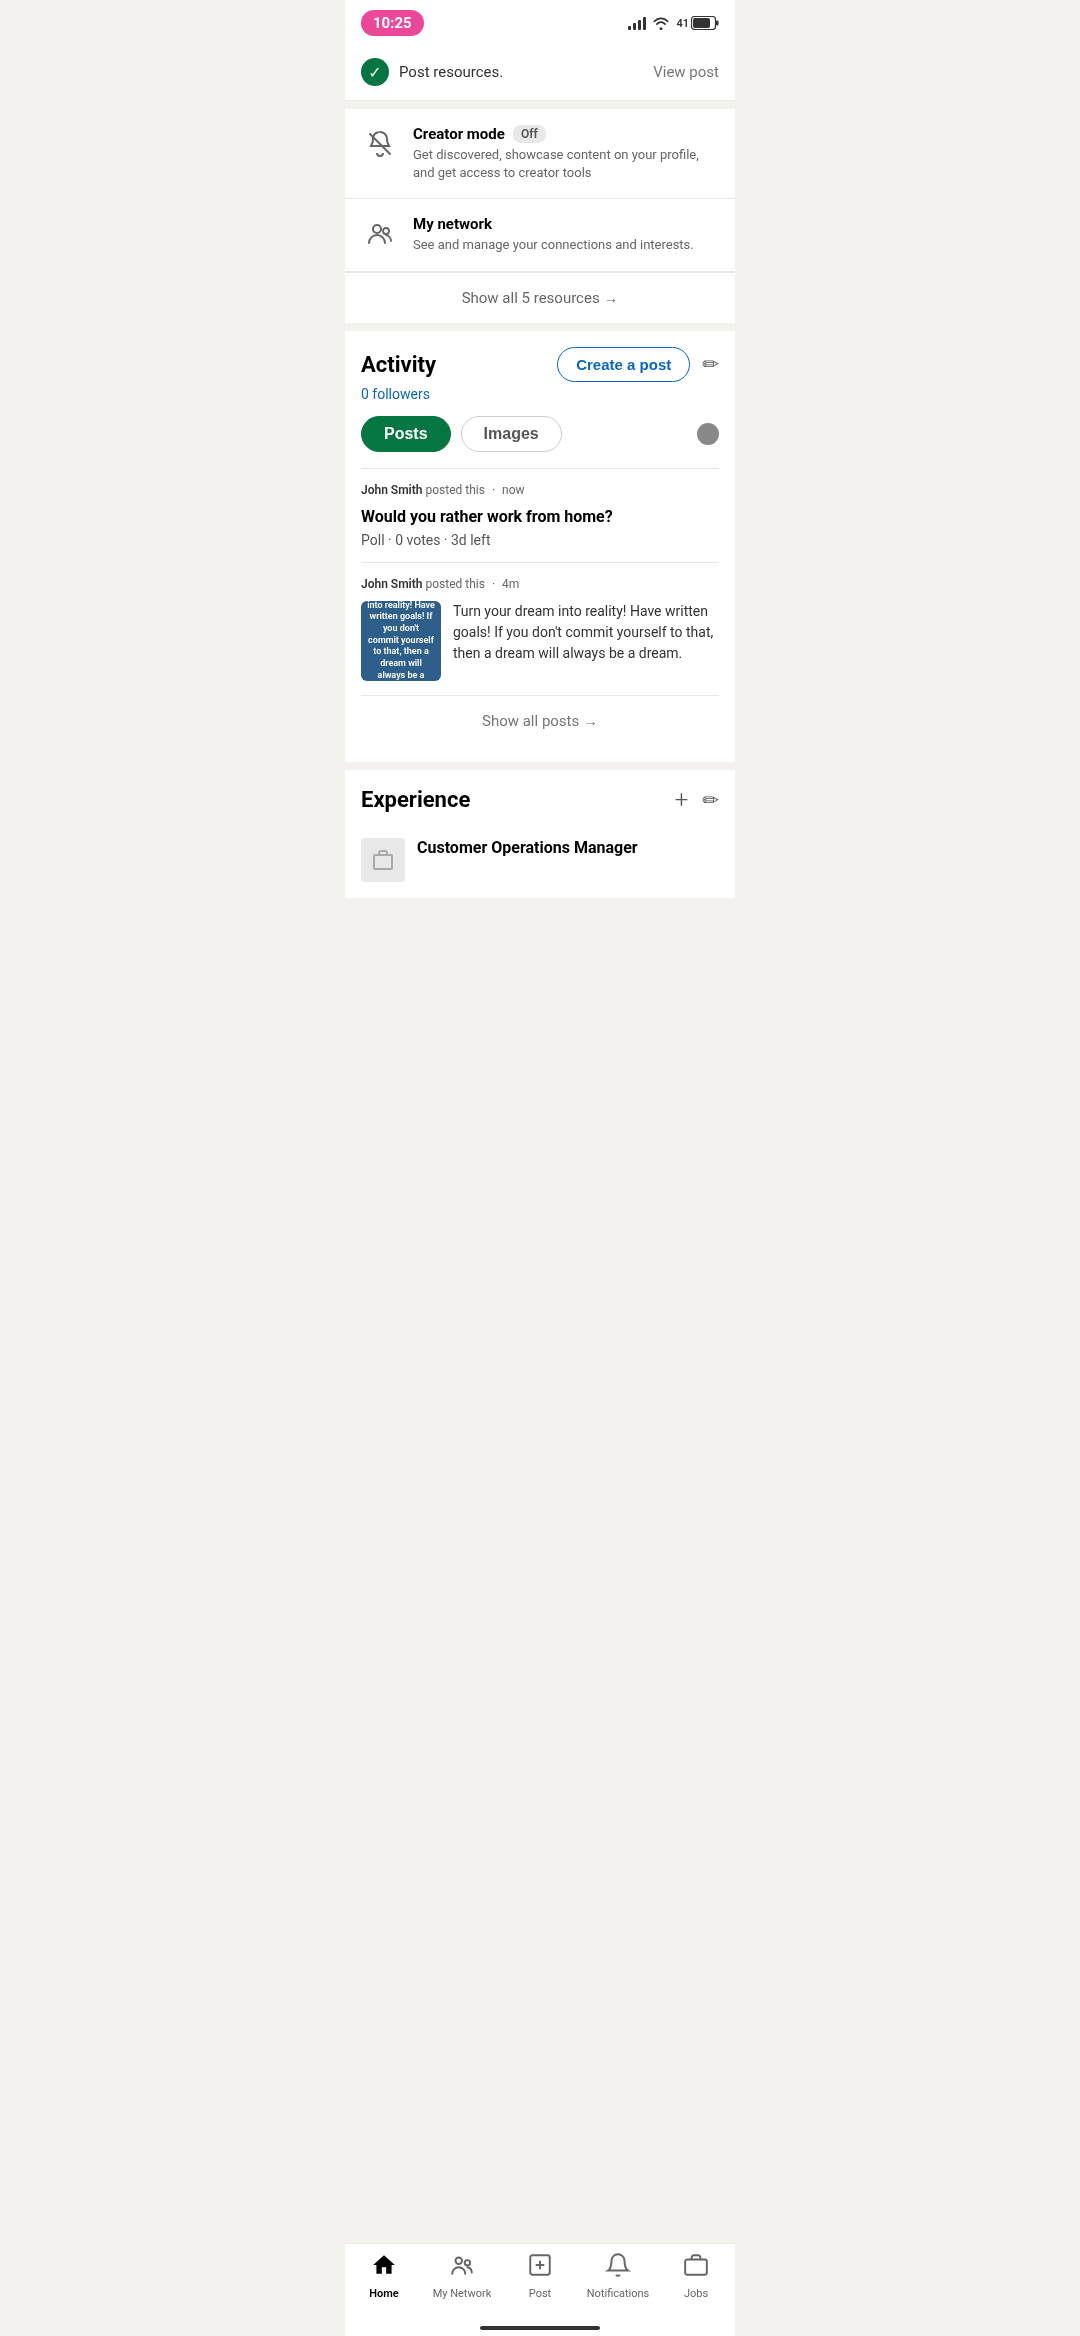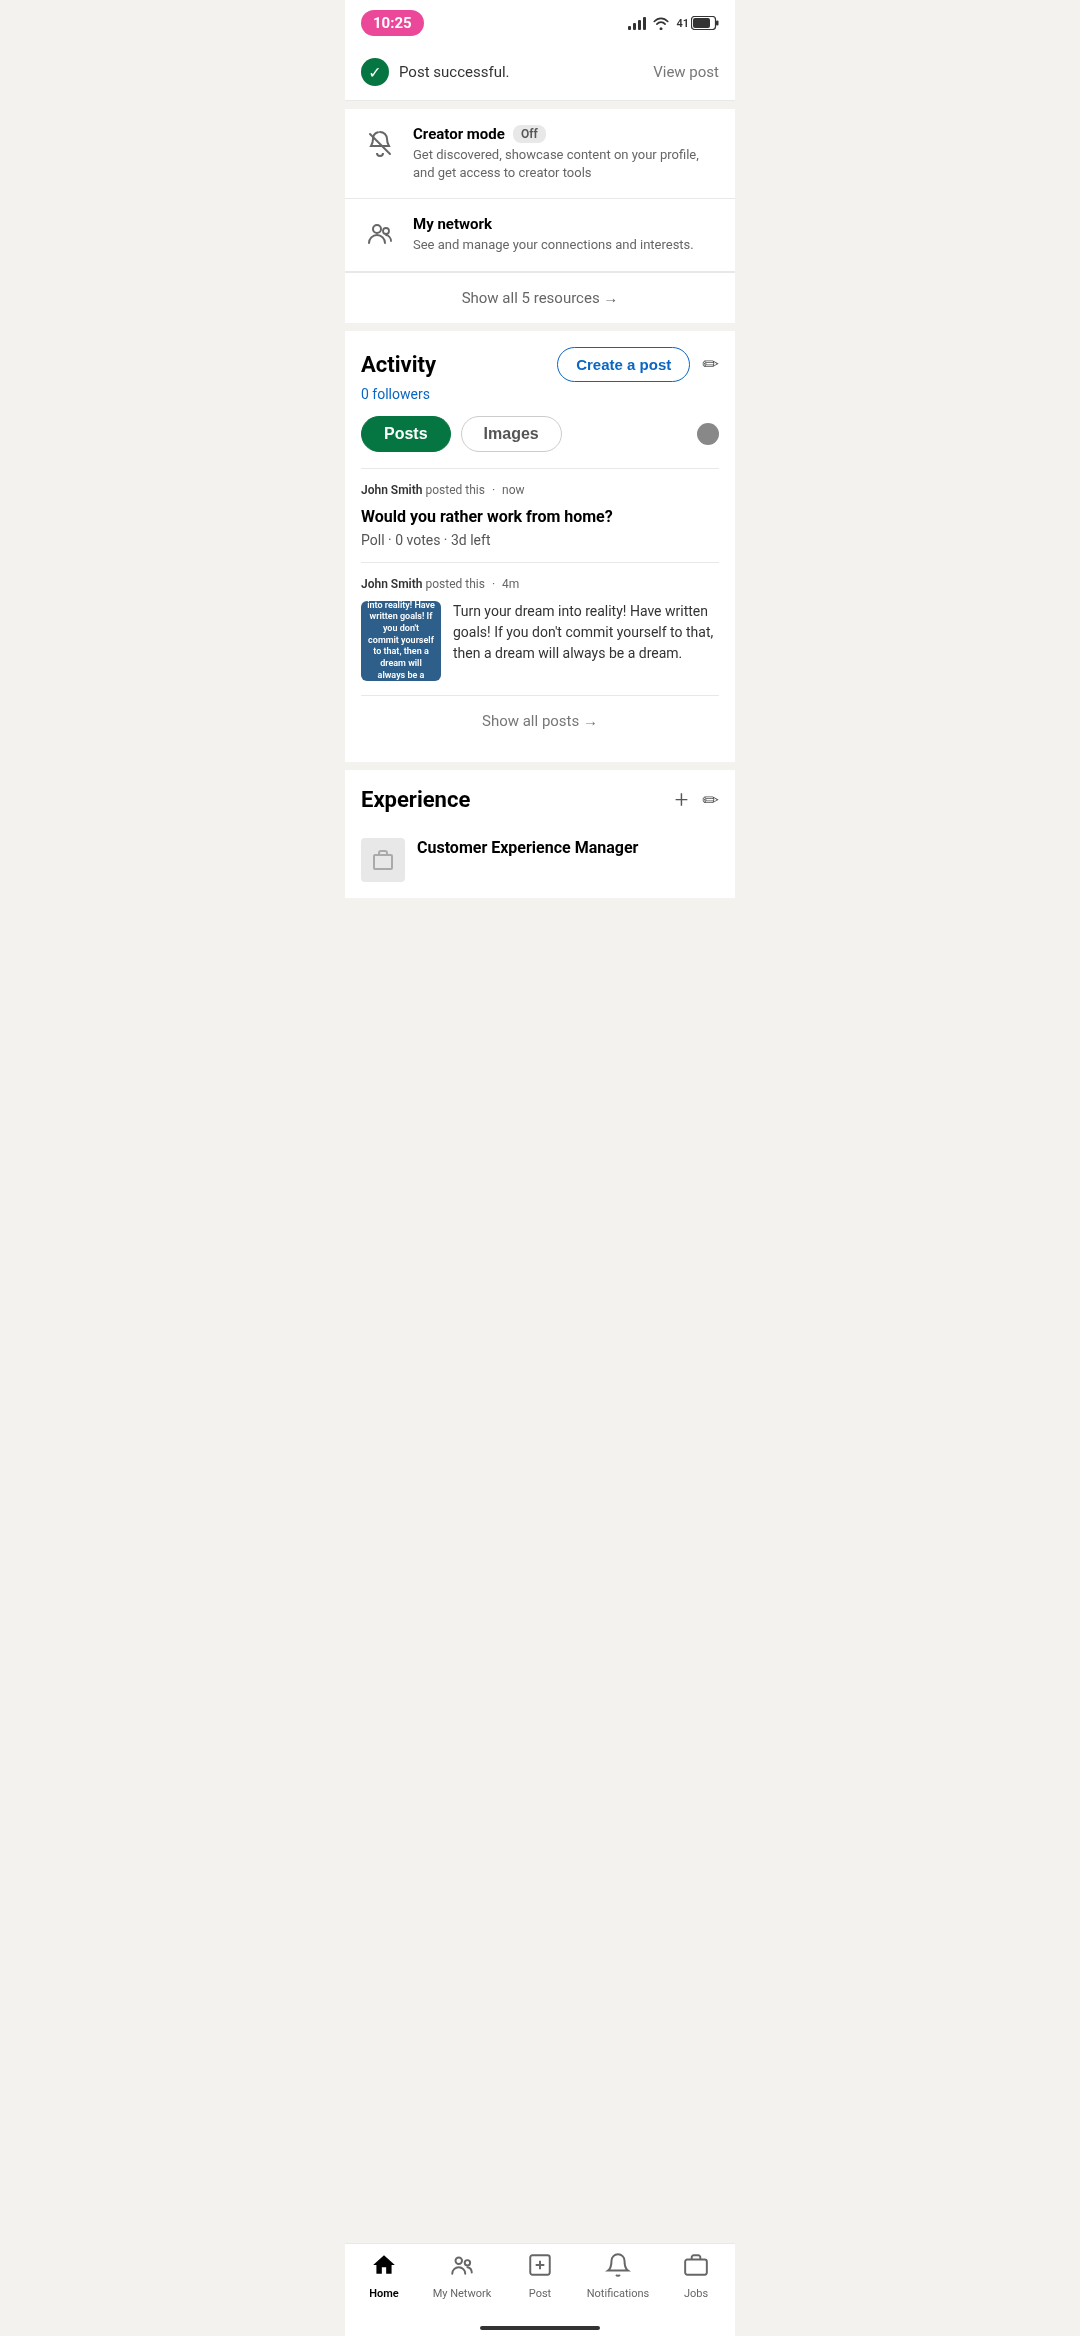--- a/index.html
+++ b/index.html
@@ -438,21 +438,21 @@
           <rect x="2" y="2" width="17" height="10" rx="2" ry="2" fill="#333"></rect>
           <rect x="25" y="4.5" width="2.5" height="5" rx="1" fill="#333"></rect>
         </svg>
       </div>
     </div>
   </div>
 
   <div class="post-success">
     <div class="post-success-left">
       <div class="check-circle">✓</div>
-      <span class="post-success-text">Post successful.</span>
+      <span class="post-success-text">Post resources.</span>
     </div>
     <a class="view-post-link">View post</a>
   </div>
 
   <div class="resources-section">
 
     <div class="resource-item">
       <div class="resource-icon">
         <svg viewBox="0 0 30 30" fill="none">
 
@@ -549,21 +549,21 @@
         <span class="edit-icon">✏</span>
       </div>
     </div>
     <div class="job-item">
       <div class="company-logo">
         <svg viewBox="0 0 24 24" fill="none" stroke="#aaa" stroke-width="2">
           <rect x="3" y="7" width="18" height="14" rx="1"></rect>
           <path d="M8 7V5a2 2 0 0 1 2-2h4a2 2 0 0 1 2 2v2"></path>
         </svg>
       </div>
-      <div class="job-title">Customer Experience Manager</div>
+      <div class="job-title">Customer Operations Manager</div>
     </div>
   </div>
 
 </div>
 
 <nav class="bottom-nav">
 
   <div class="nav-item">
     <div class="nav-icon active">
       <svg width="26" height="26" viewBox="0 0 24 24" fill="#000">

